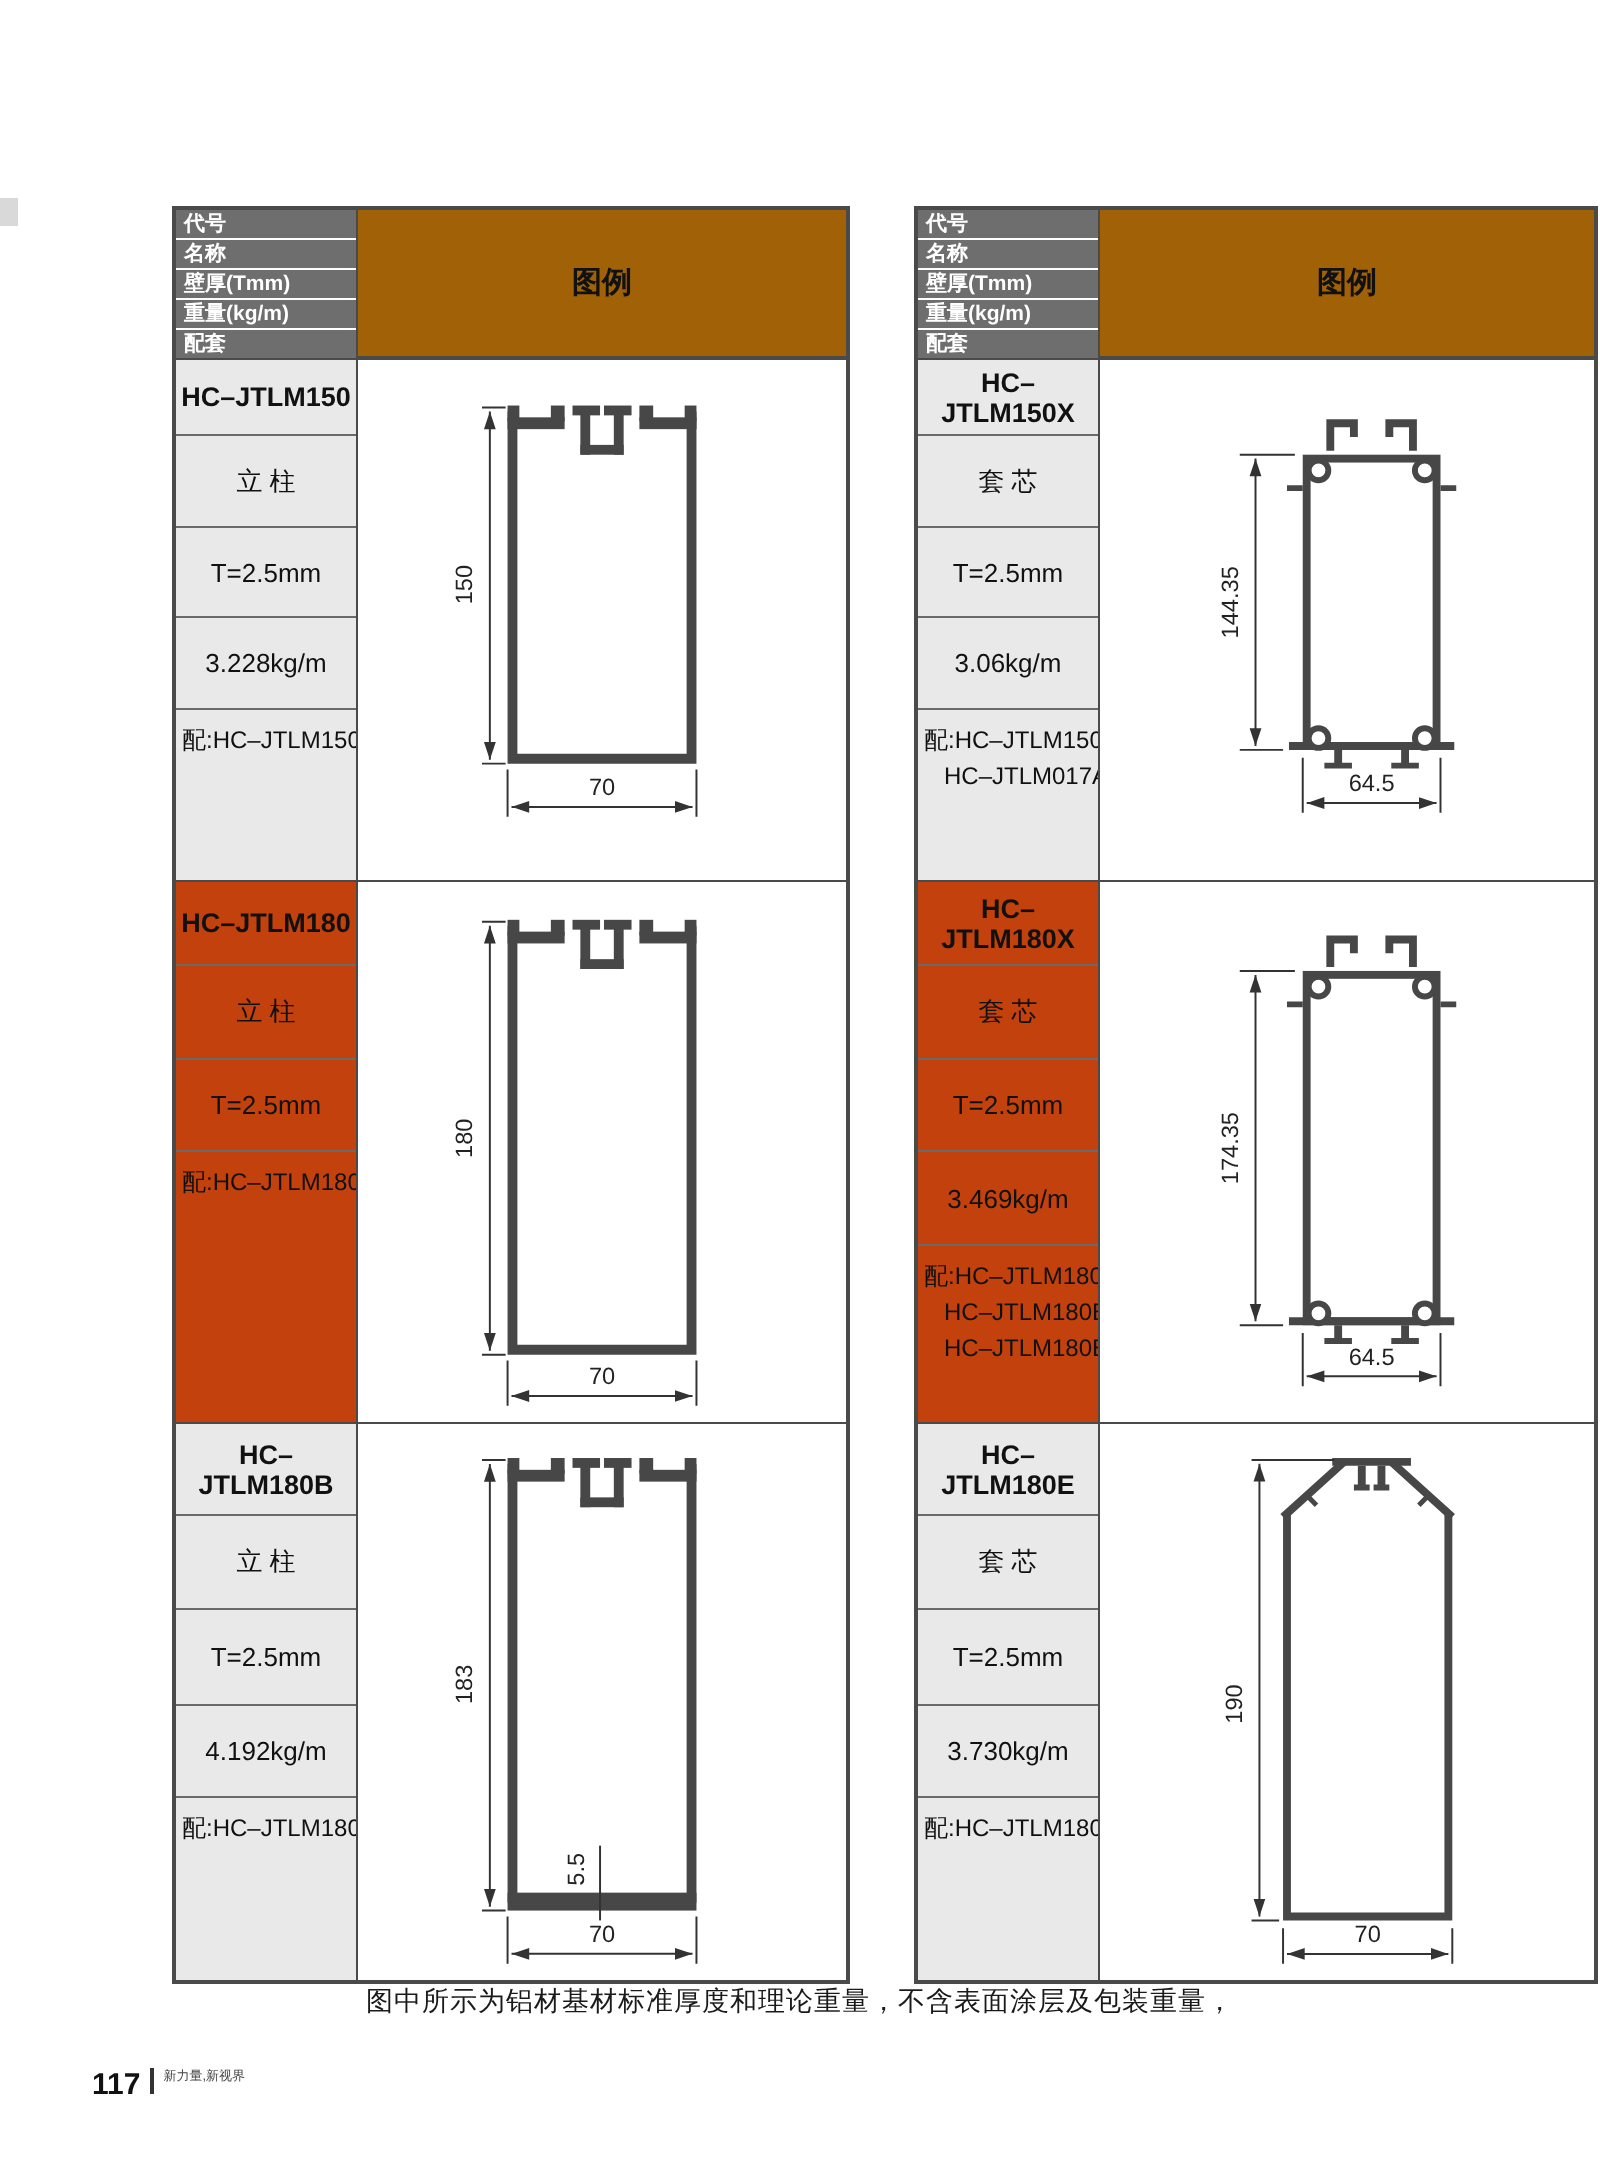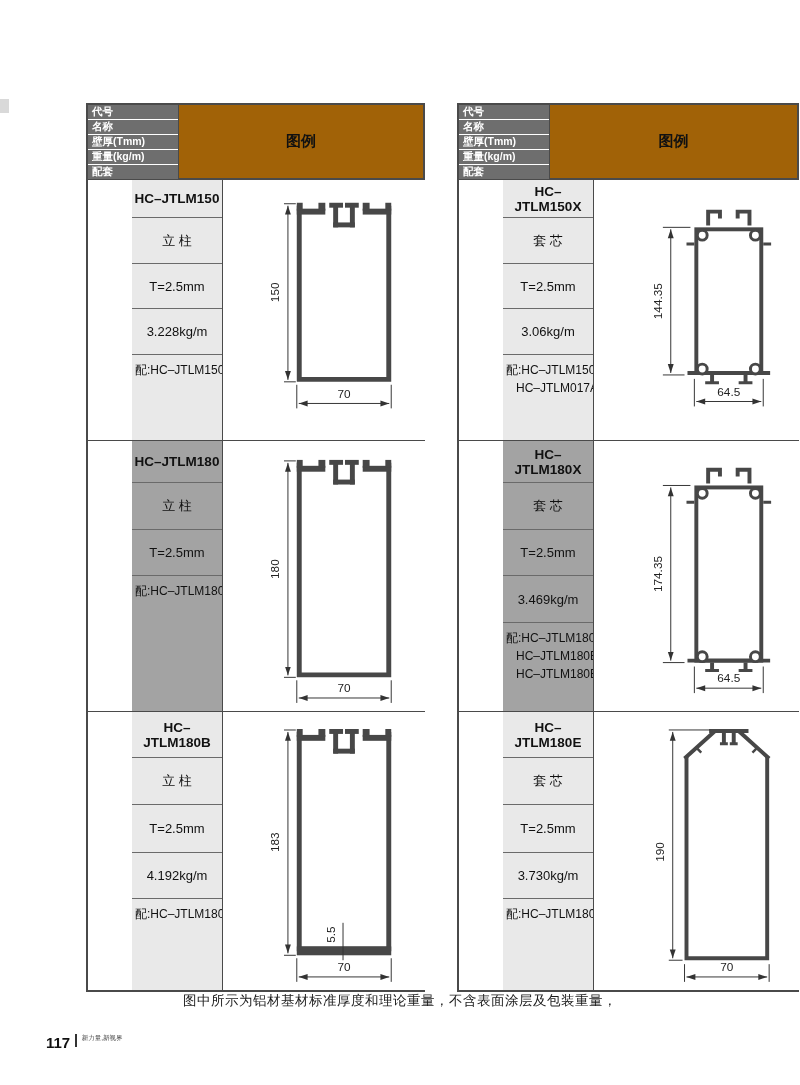--- a/index.html
+++ b/index.html
@@ -24,35 +24,35 @@
     border-bottom:1px solid #ffffff;
   }
   .hdr-cell:last-child{border-bottom:none;text-align:right;}
   .legend-cell{
     flex:1;background:#a16207;border-left:1px solid #4a4a4a;
     display:flex;align-items:center;justify-content:center;
     font-size:15px;font-weight:bold;color:#111;
   }
   .body-row{display:flex;border-top:1px solid #4a4a4a;}
   .body-row:first-of-type{border-top:none;}
-  .label-col{width:90px;display:flex;flex-direction:column;padding-left:44px;}
+  .label-col{width:90px;display:flex;flex-direction:column;}
   .sub{
     display:flex;align-items:center;justify-content:center;
     border-bottom:1px solid #6a6a6a;
     font-size:13px;color:#111;text-align:center;
   }
   .sub:last-child{border-bottom:none;}
   .sub.code{font-weight:bold;font-size:13.5px;}
   .sub.match{
     align-items:flex-start;justify-content:flex-start;
     padding:6px 2px 0 3px;font-size:12px;line-height:1.5;
     white-space:pre;text-align:left;
   }
   .bg-gray{background:#e9e9e9;}
-  .bg-yellow{background:#a3a3a3;}
+  .bg-yellow{background:#c2410c;}
   .draw-cell{flex:1;background:#ffffff;border-left:1px solid #4a4a4a;display:flex;align-items:center;justify-content:center;}
   .pl{fill:none;stroke:#474747;}
   .pf{fill:#474747;stroke:none;}
   .boss{fill:#ffffff;stroke:#474747;stroke-width:3;}
   .dl{fill:none;stroke:#333333;stroke-width:1;}
   .dt{font-size:12px;fill:#222222;font-family:"Liberation Sans",sans-serif;}
   .footnote{
     position:absolute;top:990px;left:0;right:0;
     text-align:center;font-size:13.5px;color:#1a1a1a;line-height:1.6;
     letter-spacing:0.5px;

